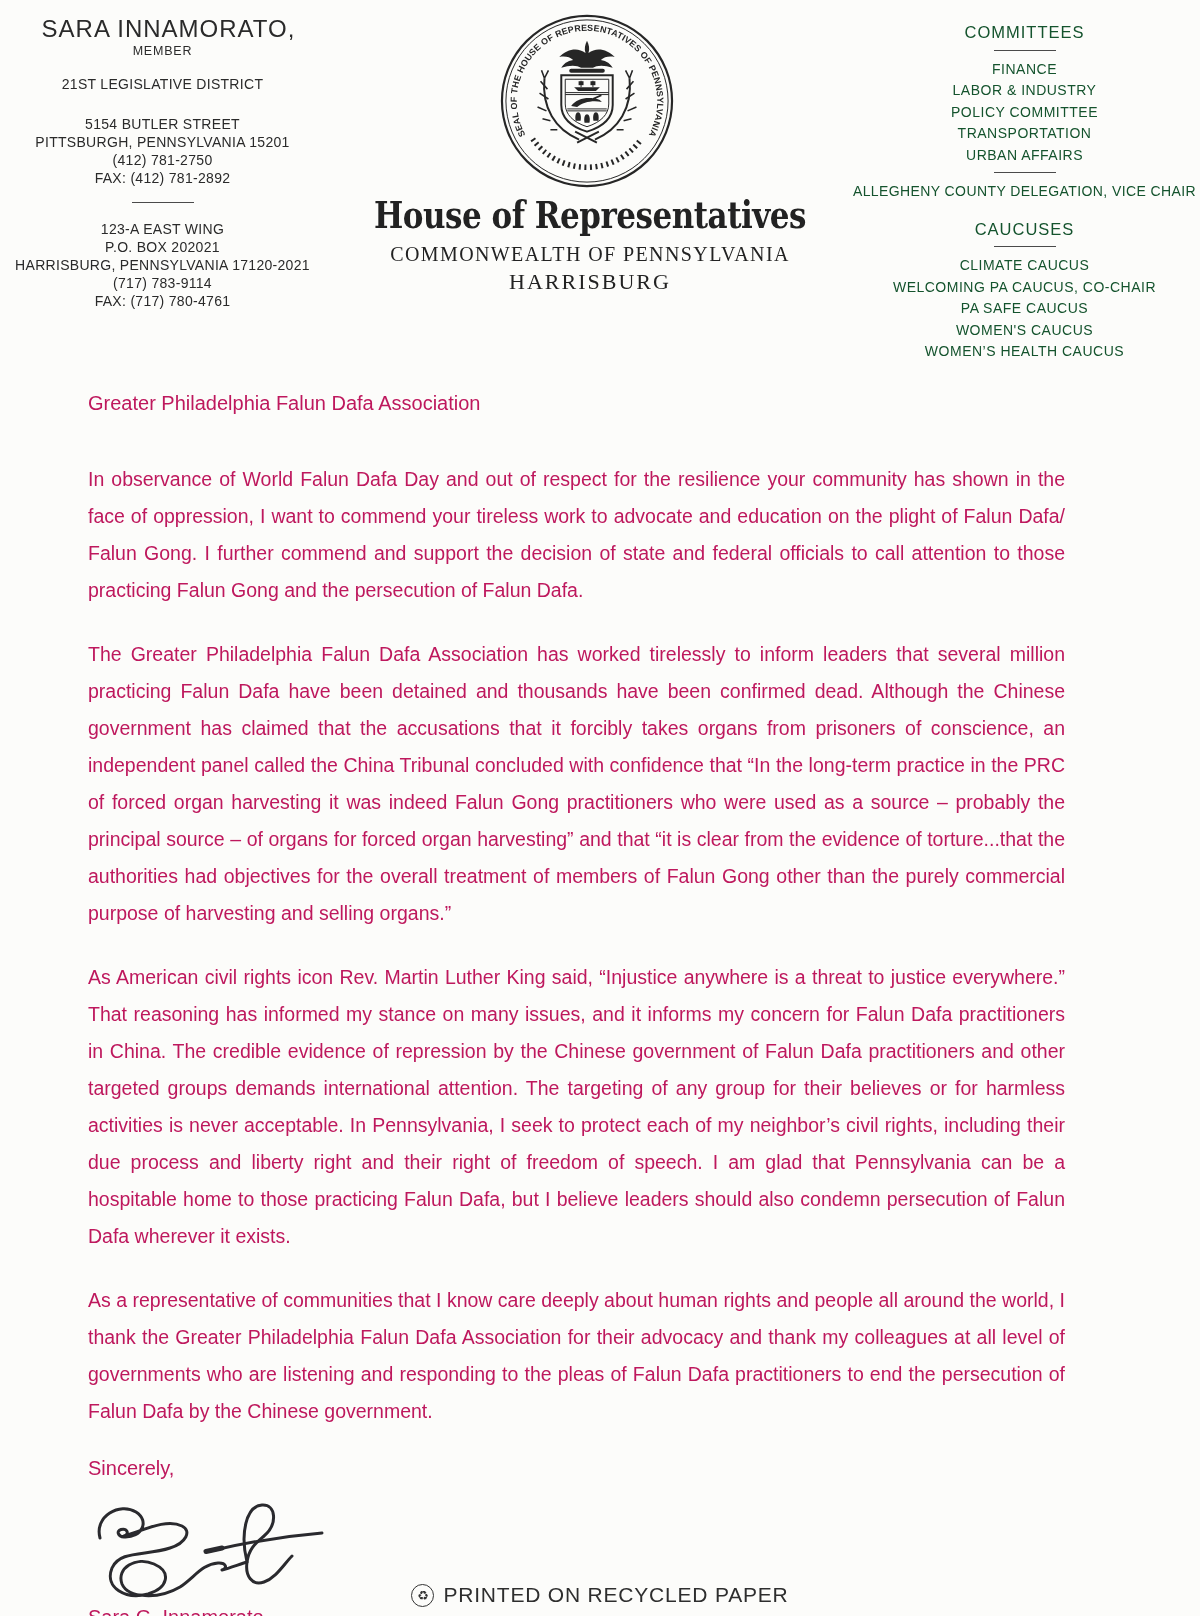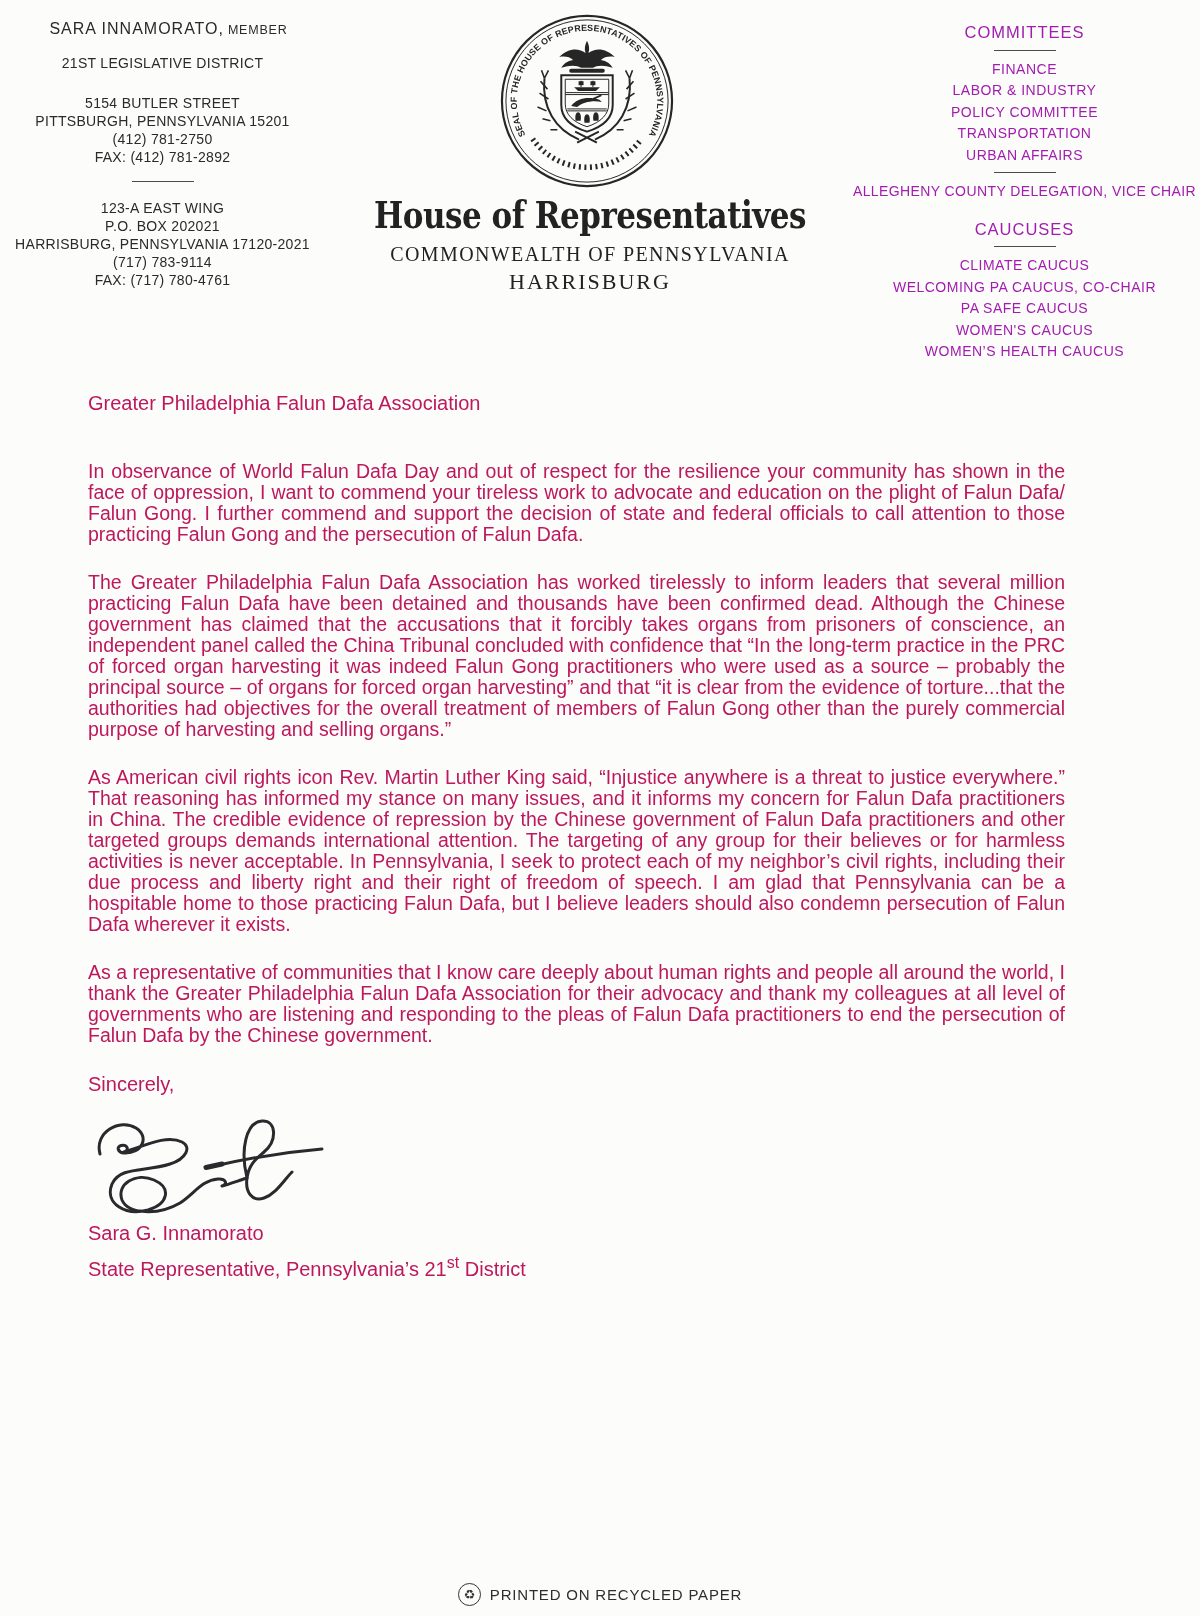--- a/index.html
+++ b/index.html
@@ -12,30 +12,30 @@
   .page{
     position:relative;width:1200px;height:1616px;
     background:#fcfcfa;overflow:hidden;
   }
 
   
   .col-left{
     position:absolute;left:15px;top:20px;width:295px;
     text-align:center;line-height:18px;font-size:14px;color:#2a2a2a;
   }
-  .member-name{font-size:16px;letter-spacing:1px;white-space:nowrap;margin-left:12px;}
+  .member-name{font-size:24px;letter-spacing:1px;white-space:nowrap;margin-left:12px;}
   .member-suffix{font-size:12.5px;letter-spacing:.8px;}
   .member-district{font-size:14px;margin-top:15px;letter-spacing:.3px;}
   .addr{margin-top:22px;}
   .addr div{white-space:nowrap;letter-spacing:.3px;}
   .hdiv{width:62px;border:0;border-top:1.6px solid #4a4a4a;margin:15px auto 0 auto;}
 
   .col-right{
     position:absolute;left:852px;top:22px;width:345px;
-    text-align:center;line-height:21.5px;font-size:14px;color:#a21caf;
+    text-align:center;line-height:21.5px;font-size:14px;color:#14532d;
   }
   .col-right .heading{font-size:16.5px;letter-spacing:1px;}
   .col-right .hdiv{margin:6px auto 8px auto;}
   .col-right .item{white-space:nowrap;letter-spacing:.5px;}
   .delegation{margin-top:13px;white-space:nowrap;letter-spacing:.4px;}
   .caucuses-heading{margin-top:16px;}
 
   
   .seal{position:absolute;left:498px;top:12px;}
   .org-head{
@@ -52,40 +52,40 @@
   }
   .org-city{
     font-family:"Liberation Serif", serif;font-size:22px;letter-spacing:2px;
     margin-top:3px;color:#222;
   }
 
   
   .letter{position:absolute;left:88px;top:392px;width:977px;color:#be185d;}
   .salutation{font-size:20px;margin:0 0 46px 0;}
   .letter p{
-    font-size:19.5px;line-height:21px;text-align:justify;
+    font-size:19.5px;line-height:37px;text-align:justify;
     margin:0 0 27px 0;hyphens:none;
   }
   .closing{font-size:20px;margin:0;}
   .signature{display:block;margin:8px 0 2px 6px;}
   .signer-name{font-size:20px;line-height:30px;}
   .signer-title{font-size:20px;line-height:30px;}
   .signer-title sup{font-size:16px;}
 
   
   .footer{
     position:absolute;left:0;top:1583px;width:1200px;
     display:flex;align-items:center;justify-content:center;gap:9px;
   }
   .recycle-circle{
     width:21px;height:21px;border:1.7px solid #333;border-radius:50%;
     display:flex;align-items:center;justify-content:center;
     font-size:13px;color:#333;font-family:"DejaVu Sans", sans-serif;line-height:1;
   }
-  .footer-text{font-size:15px;letter-spacing:.8px;color:#2e2e2e;white-space:nowrap;}
+  .footer-text{font-size:21px;letter-spacing:.8px;color:#2e2e2e;white-space:nowrap;}
 
   svg .ink{stroke:#262626;fill:none;}
 </style>
 </head>
 <body>
 
 <div class="page">
 
   <div class="col-left">
     <div>

